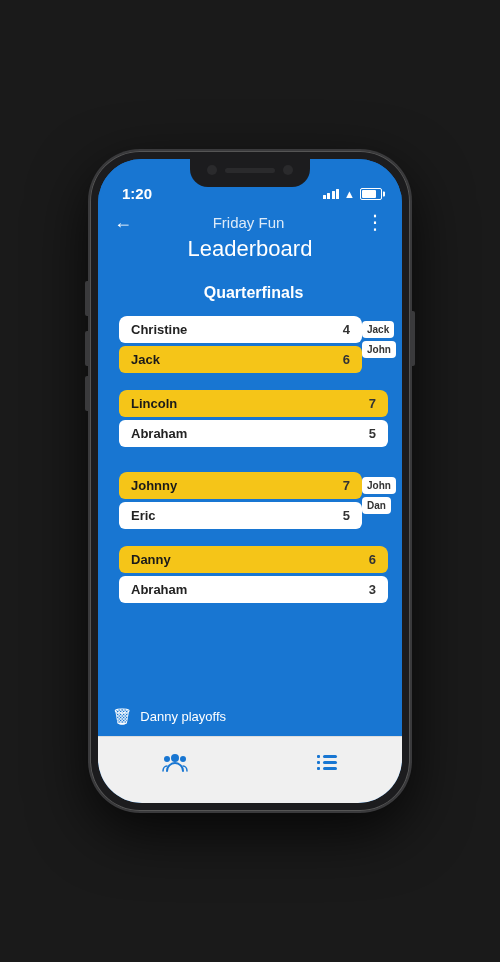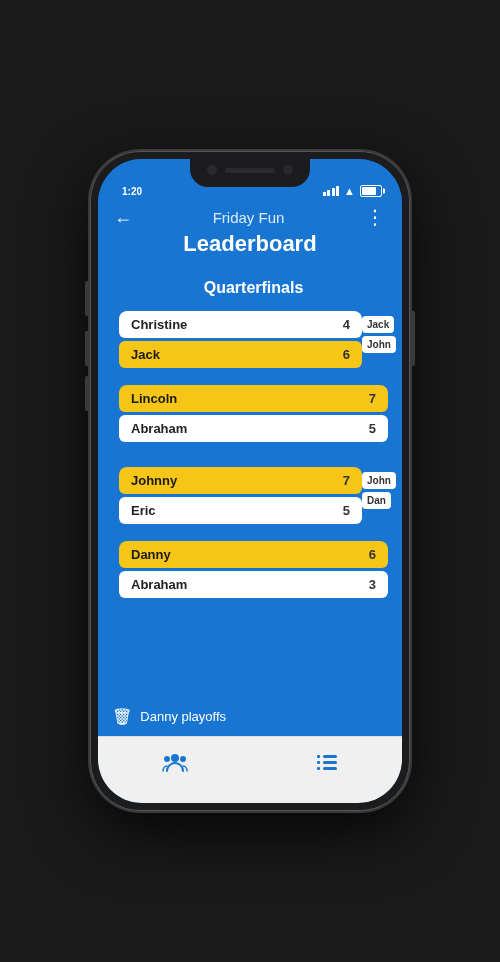--- a/index.html
+++ b/index.html
@@ -96,21 +96,21 @@
     }
 
     .speaker-bar {
       width: 50px;
       height: 5px;
       background: #2a2a2c;
       border-radius: 3px;
     }
 
     .time {
-      font-size: 10px;
+      font-size: 15px;
       font-weight: 600;
       color: white;
       padding-top: 14px;
       padding-left: 4px;
     }
 
     .status-icons {
       display: flex;
       align-items: center;
       gap: 5px;
@@ -188,21 +188,21 @@
       color: white;
       font-size: 20px;
       letter-spacing: 1px;
       cursor: pointer;
     }
 
     .header-title {
       text-align: center;
       color: white;
       font-size: 22px;
-      font-weight: 700;
+      font-weight: 400;
     }
 
     
     .main-scroll {
       flex: 1;
       overflow-y: auto;
       padding: 10px 14px 10px;
       background: #1876d2;
       margin-left: 7px;
     }

